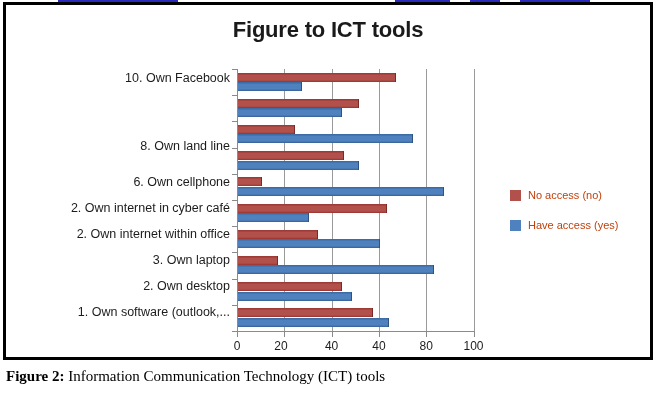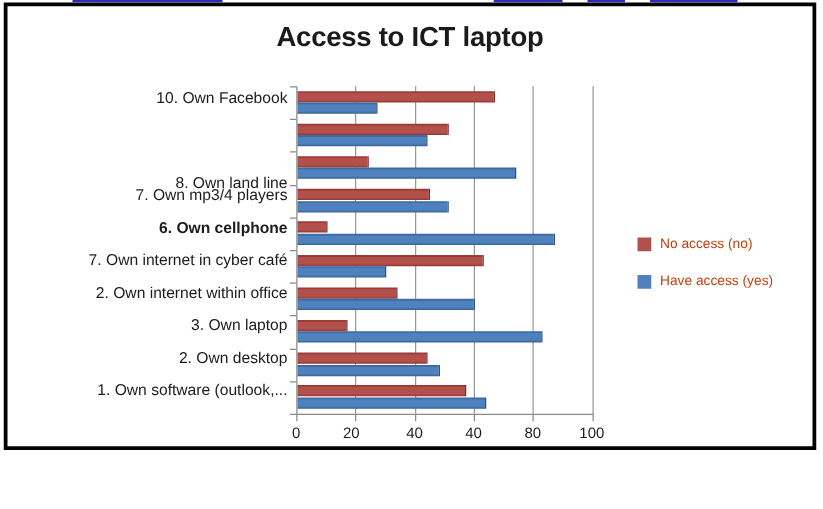--- a/index.html
+++ b/index.html
@@ -187,30 +187,29 @@
 
   <div class="top-artifact">
     <div class="bit" style="left:58px; width:120px;"></div>
     <div class="bit" style="left:395px; width:55px;"></div>
     <div class="bit" style="left:470px; width:30px;"></div>
     <div class="bit" style="left:520px; width:70px;"></div>
   </div>
 
   <div class="figure-frame">
 
-    <div class="chart-title">Access to ICT laptop</div>
+    <div class="chart-title">Figure to ICT tools</div>
 
     <div class="plot-wrap">
 
       <div class="cat-labels">
         <div class="cat-label" style="top:0px;">10.  Own Facebook</div>
         <div class="cat-label" style="top:68px;text-align:center;">8.    Own land line</div>
-        <div class="cat-label" style="top:78px;">7.    Own mp3/4 players</div>
-        <div class="cat-label" style="top:104px;font-weight:bold;">6.    Own cellphone</div>
-        <div class="cat-label" style="top:130px;">7.    Own internet in cyber café</div>
+        <div class="cat-label" style="top:104px;">6.    Own cellphone</div>
+        <div class="cat-label" style="top:130px;">2.    Own internet in cyber café</div>
         <div class="cat-label" style="top:156px;">2.    Own internet within office</div>
         <div class="cat-label" style="top:182px;margin-left:48px;">3.    Own laptop</div>
         <div class="cat-label" style="top:208px;">2.    Own desktop</div>
         <div class="cat-label" style="top:234px;">1.    Own software (outlook,...</div>
       </div>
 
       <div class="plot">
 
         <div id="grid-layer">
             <div class="gridline axis0" style="left: 0px;"></div>
@@ -280,14 +279,17 @@
         </div>
         <div class="legend-item">
           <div class="legend-swatch" id="sw-blue" style="background: rgb(78, 129, 189);"></div>
           <div class="legend-text">Have access (yes)</div>
         </div>
       </div>
 
     </div>
   </div>
 
+  <div class="caption">
+    <span class="cap-strong">Figure 2:</span><span> Information Communication Technology (ICT) tools</span>
+  </div>
 
 </div>
 
 </body></html>

